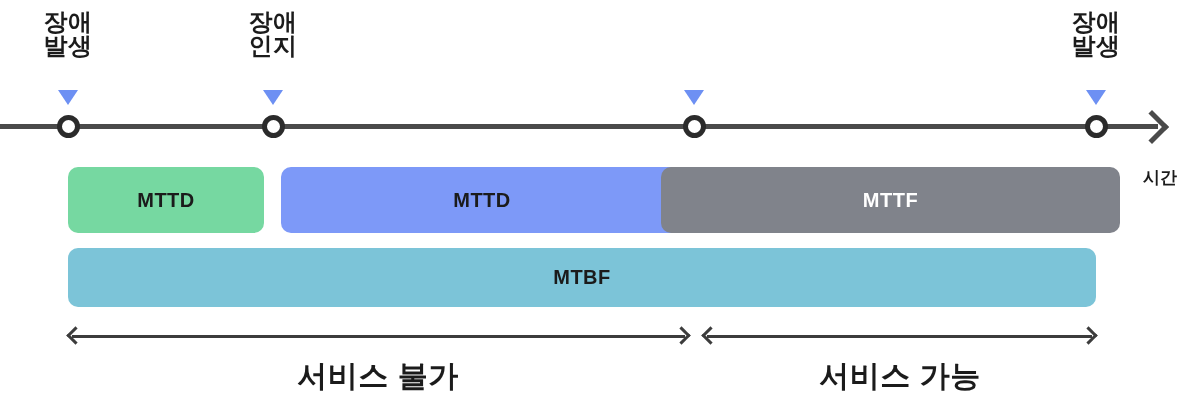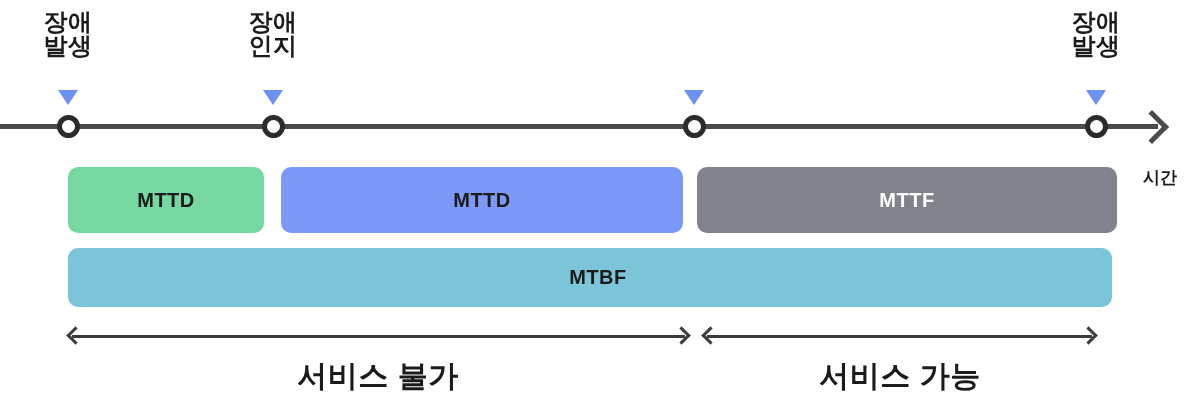--- a/index.html
+++ b/index.html
@@ -59,22 +59,22 @@
   .bar{
     position:absolute;
     height:66px;border-radius:10px;
     display:flex;align-items:center;justify-content:center;
     font-size:20px;font-weight:700;
     color:var(--text_dark);
     letter-spacing:.5px;
   }
   .bar.mttd{left:68px;top:167px;width:196px;background:var(--mttd);}
   .bar.mttr{left:281px;top:167px;width:402px;background:var(--mttr);}
-  .bar.mttf{left:697px;top:167px;width:420px;background:var(--mttf);color:var(--text_light);}
-  .bar.mtbf{left:68px;top:248px;width:1028px;height:59px;background:var(--mtbf);padding-left:16px;}
+  .bar.mttf{left:661px;top:167px;width:459px;background:var(--mttf);color:var(--text_light);}
+  .bar.mtbf{left:68px;top:248px;width:1028px;height:59px;background:var(--mtbf);}
   
   .span-arrow{position:absolute;top:329px;height:14px;}
   .span-arrow .line{
     position:absolute;left:4px;right:4px;top:6px;height:3px;
     background:var(--arrow);
   }
   .span-arrow .chev{
     position:absolute;top:0;
     width:13px;height:13px;
     border-top:3px solid var(--arrow);

